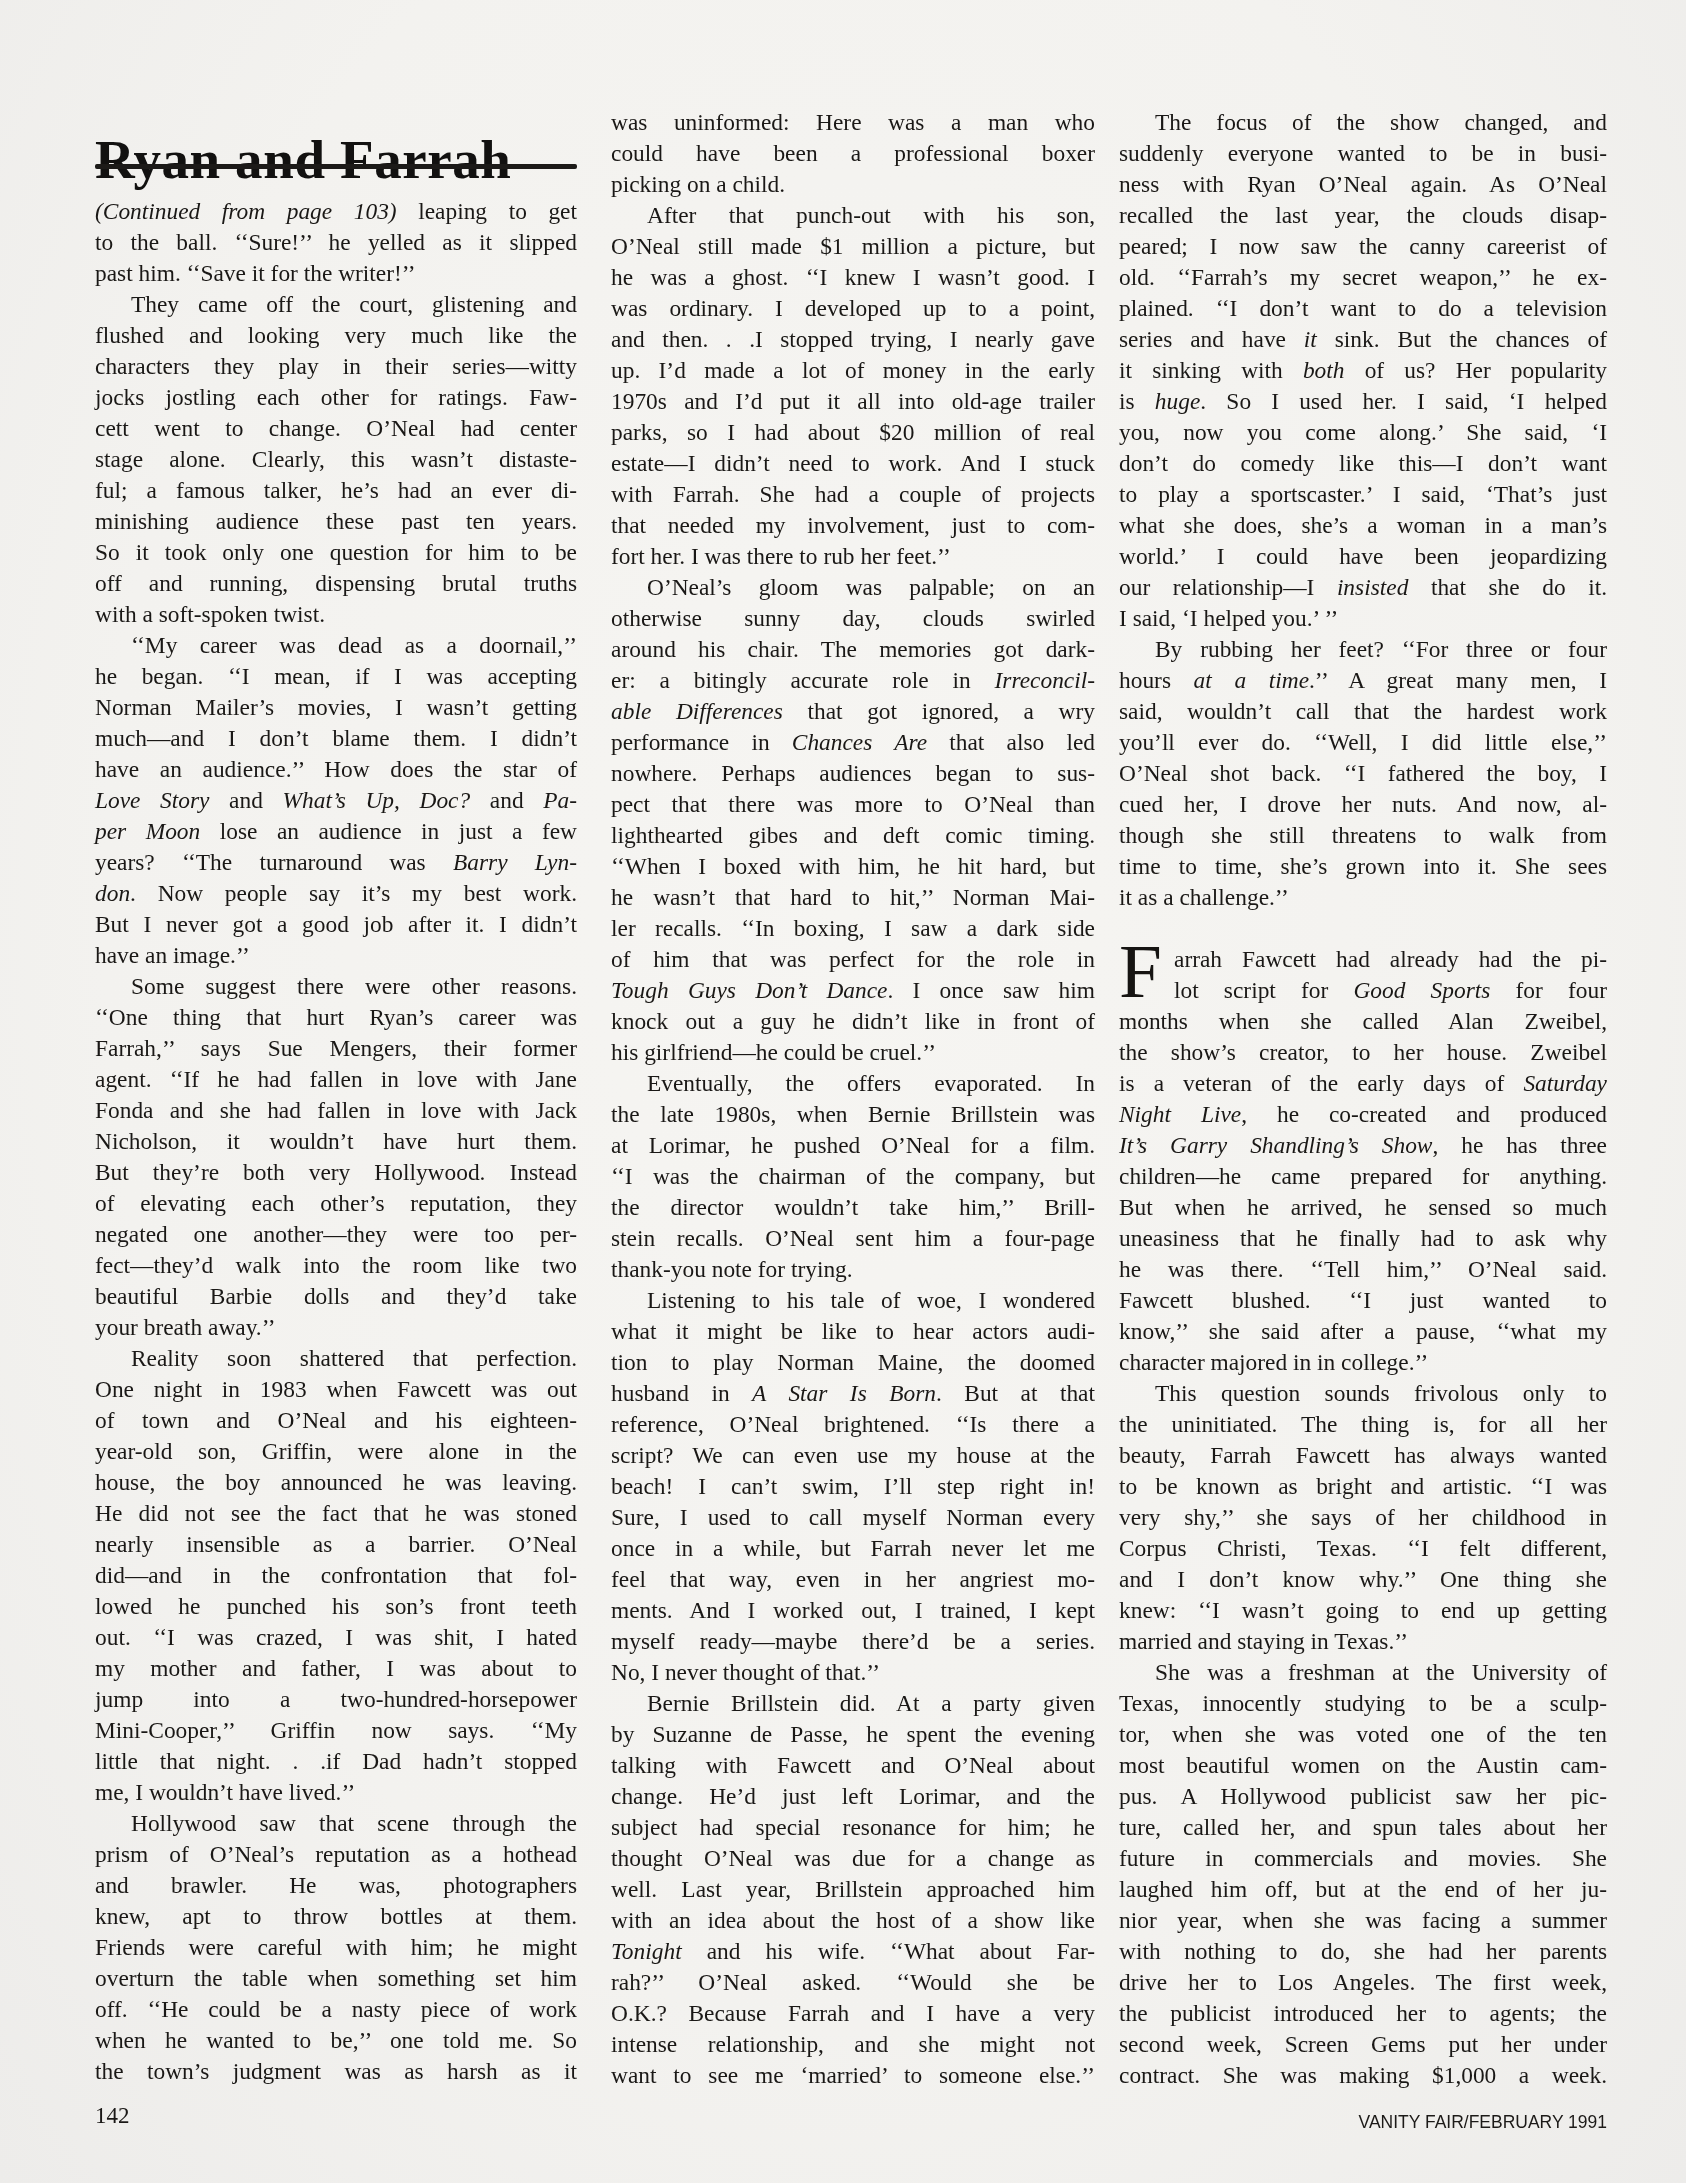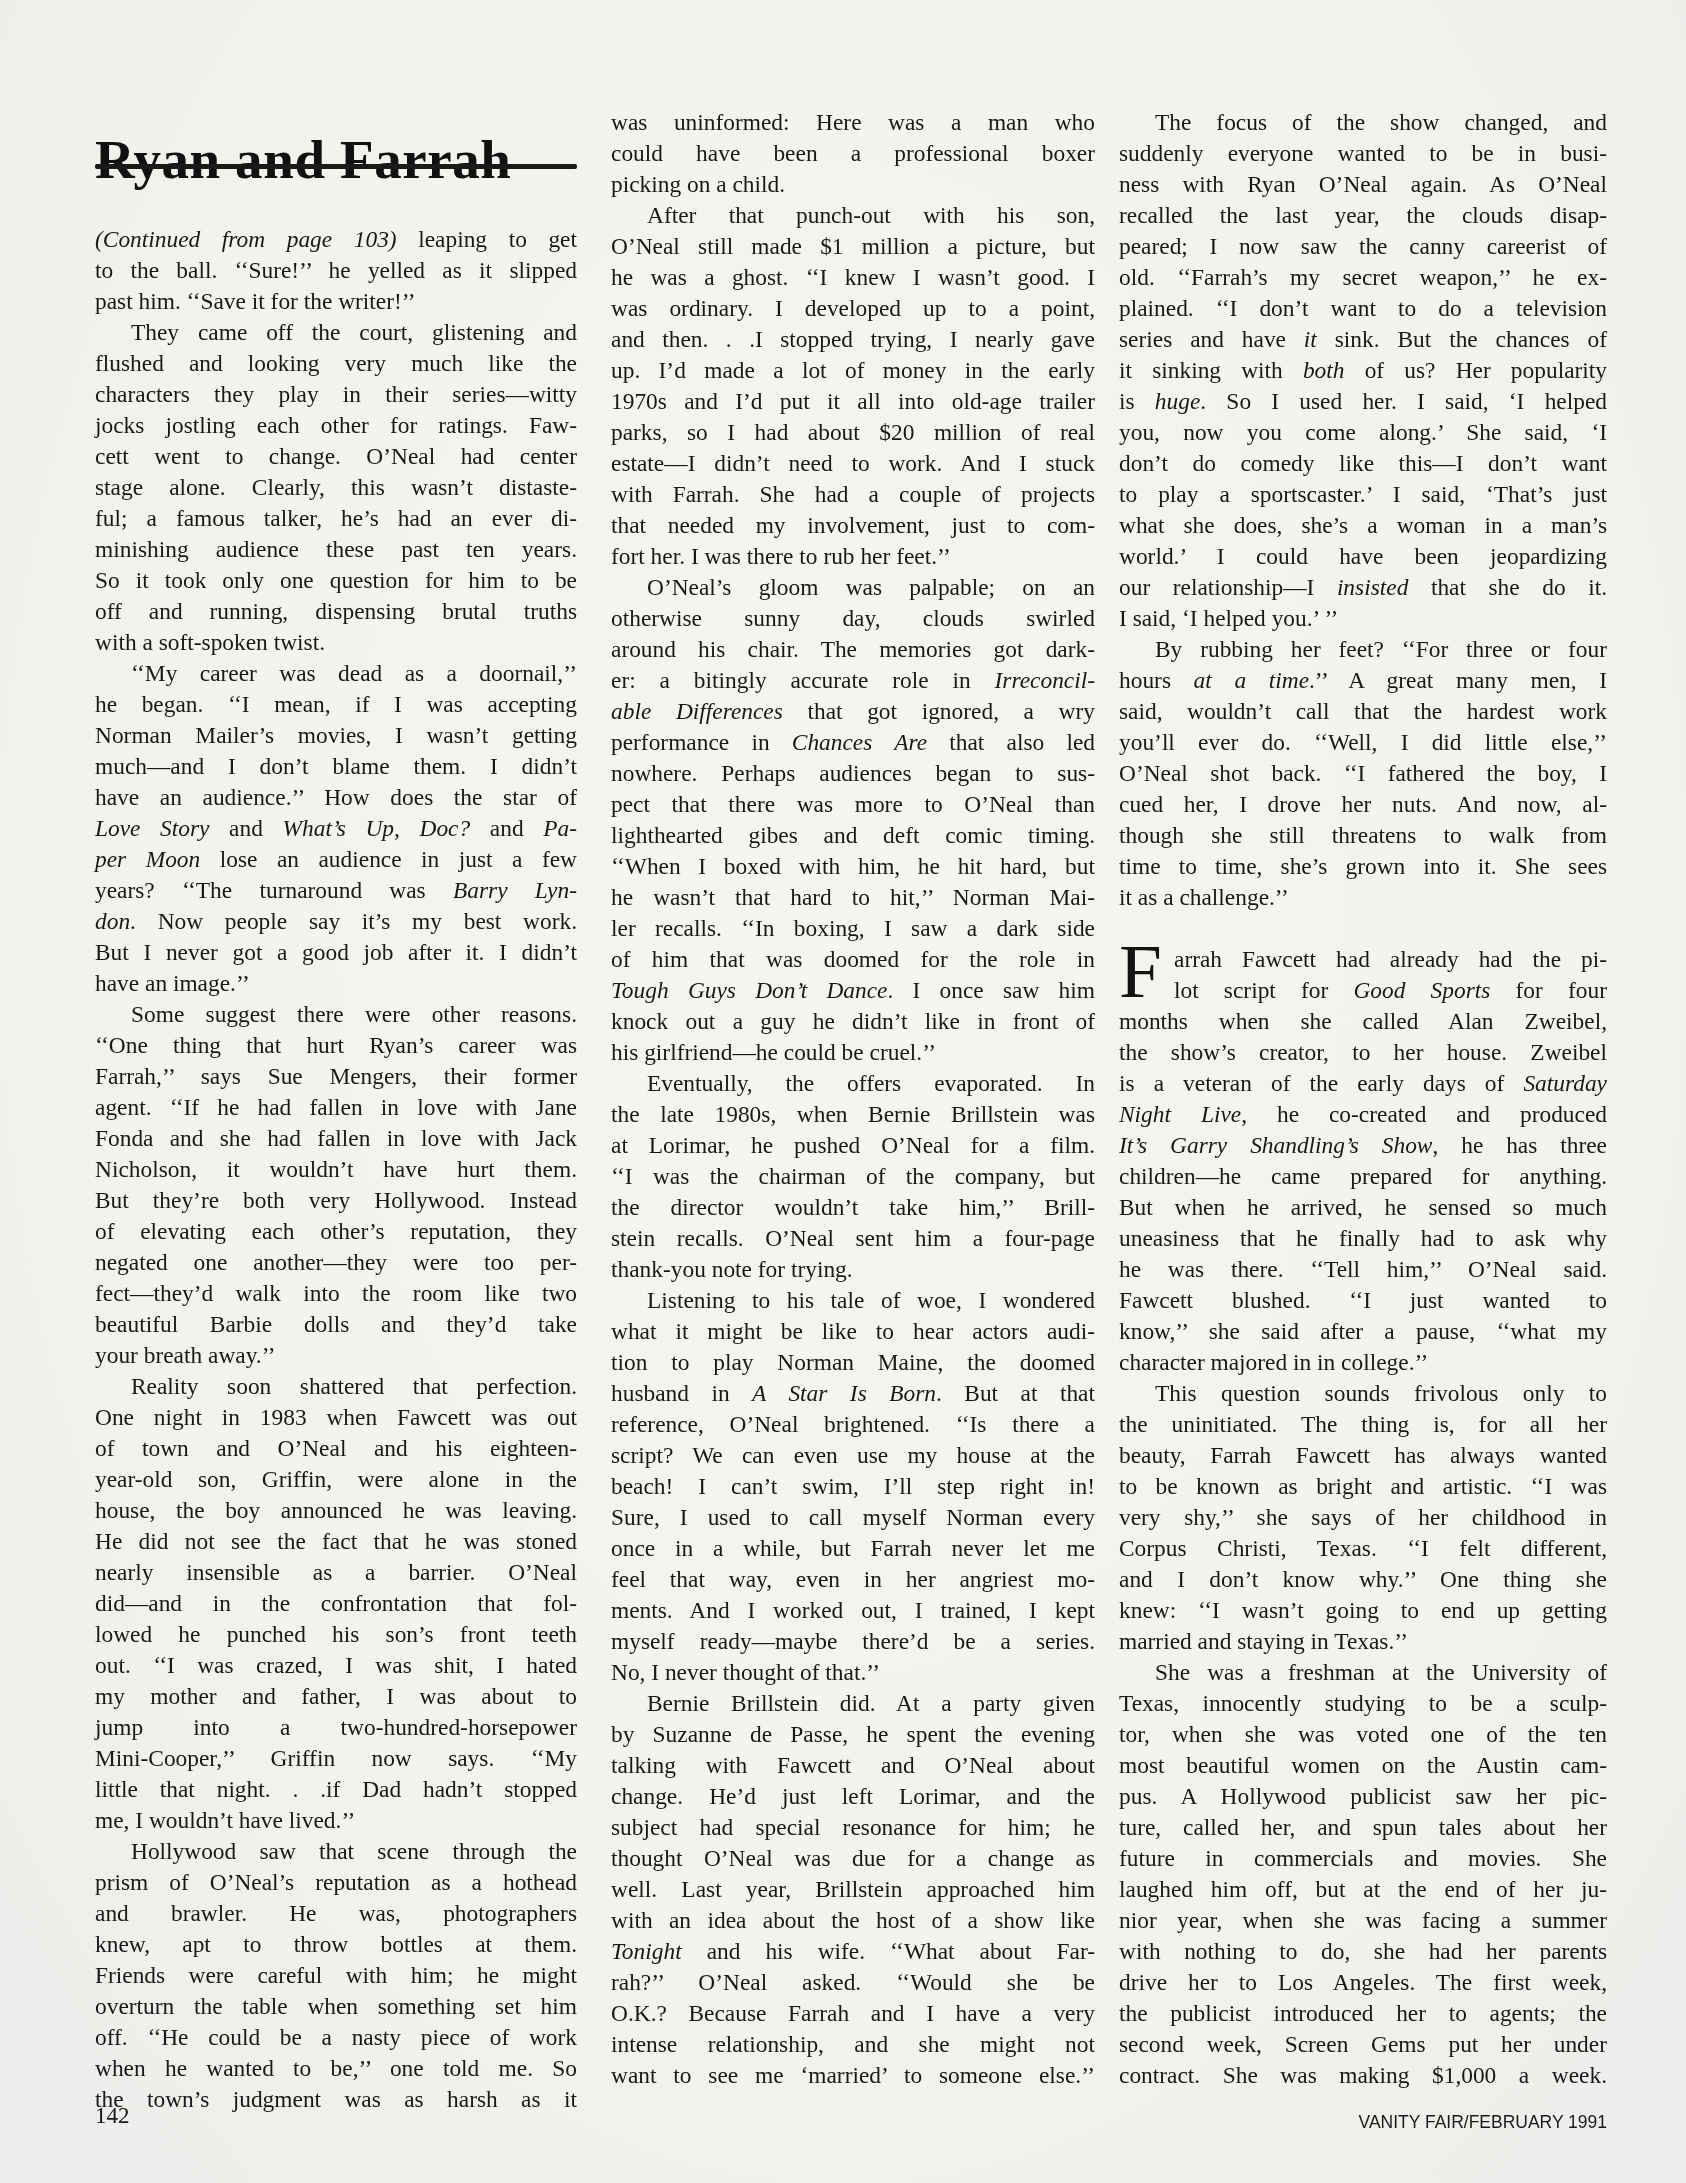--- a/index.html
+++ b/index.html
@@ -19,21 +19,21 @@
   }
   .title-rule{
     position:absolute;left:95px;top:164px;width:482px;height:4.5px;
     background:#1c1a18;border-radius:1.9px;
   }
   .column{
     position:absolute;
     font-size:23.4px;line-height:31px;
     color:#1a1816;
   }
-  #col1{left:95px;top:196px;width:482px;margin-top:28px;}
+  #col1{left:95px;top:196px;width:482px;}
   #col2{left:611px;top:107px;width:484px;}
   #col3{left:1119px;top:107px;width:488px;}
   .para{position:relative;}
   .para.gap{margin-top:30.5px;}
   .line{
     text-align:justify;
     -moz-text-align-last:justify;
     text-align-last:justify;
     height:31px;
   }
@@ -166,21 +166,21 @@
         <div class="line">around his chair. The memories got dark-</div>
         <div class="line">er: a bitingly accurate role in <i>Irreconcil-</i></div>
         <div class="line"><i>able Differences</i> that got ignored, a wry</div>
         <div class="line">performance in <i>Chances Are</i> that also led</div>
         <div class="line">nowhere. Perhaps audiences began to sus-</div>
         <div class="line">pect that there was more to O’Neal than</div>
         <div class="line">lighthearted gibes and deft comic timing.</div>
         <div class="line">‘‘When I boxed with him, he hit hard, but</div>
         <div class="line">he wasn’t that hard to hit,’’ Norman Mai-</div>
         <div class="line">ler recalls. ‘‘In boxing, I saw a dark side</div>
-        <div class="line">of him that was doomed for the role in</div>
+        <div class="line">of him that was perfect for the role in</div>
         <div class="line"><i>Tough Guys Don’t Dance</i>. I once saw him</div>
         <div class="line">knock out a guy he didn’t like in front of</div>
         <div class="line pend">his girlfriend—he could be cruel.’’</div>
       </div>
       <div class="para">
         <div class="line indent">Eventually, the offers evaporated. In</div>
         <div class="line">the late 1980s, when Bernie Brillstein was</div>
         <div class="line">at Lorimar, he pushed O’Neal for a film.</div>
         <div class="line">‘‘I was the chairman of the company, but</div>
         <div class="line">the director wouldn’t take him,’’ Brill-</div>

